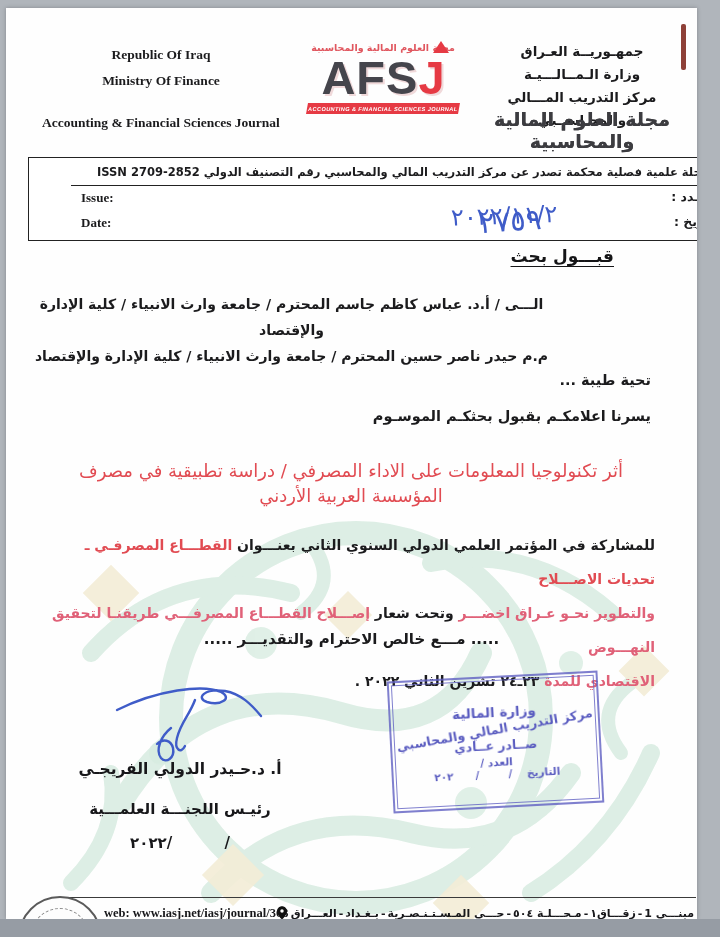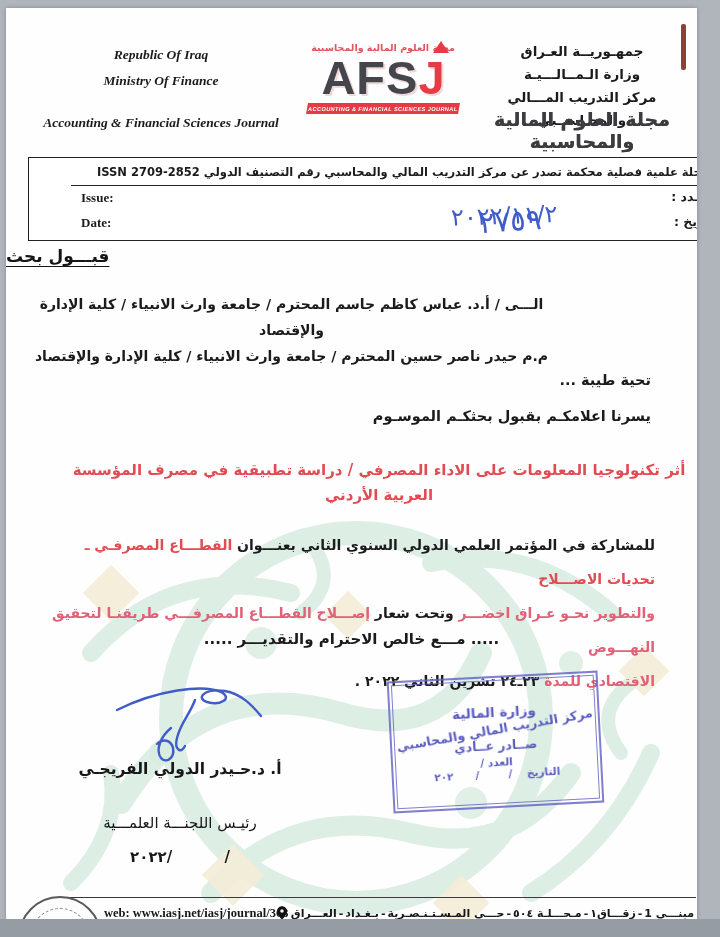--- a/index.html
+++ b/index.html
@@ -12,21 +12,21 @@
     position:absolute;left:6px;top:8px;width:691px;height:911px;
     background:#fefefe;overflow:hidden;
     box-shadow:0 0 4px rgba(0,0,0,.25);
   }
   .scan-bottom{position:absolute;left:0;top:919px;width:720px;height:18px;background:#969ca4;}
   .red-dash{position:absolute;left:675px;top:16px;width:5px;height:46px;background:#8e4038;border-radius:2px;}
 
   
   .hdr-left{
     position:absolute;left:10px;top:34px;width:290px;text-align:center;
-    font-family:"Liberation Serif",serif;font-weight:bold;font-size:13.5px;color:#1b1b1d;line-height:26px;font-style:italic;
+    font-family:"Liberation Serif",serif;font-weight:bold;font-size:13.5px;color:#1b1b1d;line-height:26px;
   }
   .hdr-left .journal-line{margin-top:16px;font-size:13.5px;}
   .logo{position:absolute;left:296px;top:34px;width:162px;text-align:center;}
   .logo-ar{color:#e0565e;font-size:9.5px;font-weight:bold;direction:rtl;}
   .logo-letters{position:relative;display:inline-block;margin-top:1px;line-height:1;}
   .logo-afs{font-family:"Liberation Sans",sans-serif;font-weight:900;font-size:47px;color:#45454c;letter-spacing:1px;text-shadow:2px 2px 0 #f0d9da;}
   .logo-j{font-family:"Liberation Sans",sans-serif;font-weight:900;font-size:47px;color:#e63a44;text-shadow:2px 2px 0 #f0d9da;}
   .logo-arrow{position:absolute;right:-4px;top:-13px;width:0;height:0;
     border-left:8px solid transparent;border-right:8px solid transparent;border-bottom:12px solid #e63a44;}
   .logo-banner{
@@ -51,28 +51,28 @@
   .infobox-rows{position:relative;height:53px;}
   .row-en{position:absolute;left:10px;font-family:"Liberation Serif",serif;font-weight:bold;font-size:13px;color:#1b1b1d;}
   .row-ar{position:absolute;right:12px;direction:rtl;font-weight:bold;font-size:12.5px;color:#1b1b1d;}
   .issue-en{top:4px;text-align:center;} .date-en{top:29px;}
   .issue-ar{top:3px;} .date-ar{top:28px;}
   .hw{position:absolute;color:#3f5cc8;font-weight:normal;}
   .hw-issue{left:408px;top:18px;font-size:29px;letter-spacing:9px;transform:rotate(-4deg);direction:ltr;}
   .hw-date{left:380px;top:16px;font-size:24px;letter-spacing:3px;transform:rotate(-2deg);direction:ltr;}
 
   
-  .doc-title{position:absolute;left:0;top:238px;width:608px;text-align:left;direction:rtl;
+  .doc-title{position:absolute;left:0;top:238px;width:608px;text-align:right;direction:rtl;
     font-weight:bold;font-size:17px;color:#151517;text-decoration:underline;text-underline-offset:4px;}
   .addressees{position:absolute;left:0;top:283px;width:571px;text-align:center;direction:rtl;
     font-weight:bold;font-size:14px;color:#1b1b1d;line-height:26px;}
   .greeting{position:absolute;right:46px;top:364px;direction:rtl;font-weight:bold;font-size:14.5px;color:#1b1b1d;}
   .intro{position:absolute;right:46px;top:400px;direction:rtl;font-weight:bold;font-size:14.5px;color:#1b1b1d;}
   .research-title{position:absolute;left:35px;top:450px;width:620px;text-align:center;direction:rtl;
-    font-weight:bold;font-size:15px;line-height:25px;color:#e14b52;margin-left:28px;}
+    font-weight:normal;font-size:18px;line-height:25px;color:#e14b52;}
   .conference{position:absolute;right:42px;top:520px;width:606px;direction:rtl;text-align:right;
     font-weight:bold;font-size:14px;line-height:34px;color:#1b1b1d;}
   .c-red{color:#e14b52;}
   .c-pink{color:#e06178;}
   .regards{position:absolute;left:0;top:622px;width:691px;text-align:center;direction:rtl;
     font-weight:bold;font-size:15px;color:#1b1b1d;}
 
   
   .watermark{position:absolute;left:5px;top:495px;z-index:0;pointer-events:none;}
   .content-layer{position:relative;z-index:1;}
@@ -85,21 +85,21 @@
     display:flex;flex-direction:column;align-items:center;justify-content:center;
     direction:rtl;color:#5a5cc0;font-weight:bold;}
   .stamp-l1{font-size:13.5px;}
   .stamp-l2{font-size:12.5px;transform:rotate(-7deg);margin:2px 0 1px;}
   .stamp-l3{font-size:12.5px;letter-spacing:1px;}
   .stamp-l4{font-size:10.5px;margin-top:3px;white-space:pre;}
   .stamp-l5{font-size:10.5px;white-space:pre;}
 
   .signatory{position:absolute;left:38px;top:752px;width:272px;text-align:center;direction:rtl;z-index:2;}
   .sig-name{font-weight:bold;font-size:15.5px;color:#17171a;}
-  .sig-role{font-weight:normal;font-size:15px;color:#17171a;margin-top:36px;}
+  .sig-role{font-weight:bold;font-size:15px;color:#17171a;margin-top:22px;}
   .sig-year{font-size:15px;color:#17171a;margin-top:16px;direction:ltr;white-space:pre;font-weight:bold;}
 
   
   .footer-rule{position:absolute;left:58px;top:889px;width:632px;border-top:1.6px solid #3a3a3a;}
   .footer-seal{position:absolute;left:12px;top:888px;width:80px;height:80px;border:2.5px solid #5a5a5a;border-radius:50%;
     display:flex;align-items:center;justify-content:center;background:#fdfdfd;}
   .footer-seal .seal-inner{width:58px;height:58px;border:1px dashed #8a8a8a;border-radius:50%;
     display:flex;align-items:center;justify-content:center;}
   .footer-web{position:absolute;left:98px;top:898px;font-family:"Liberation Serif",serif;font-weight:bold;font-size:12.5px;color:#17171a;}
   .footer-address{position:absolute;right:3px;top:898px;display:flex;align-items:flex-end;gap:4px;

